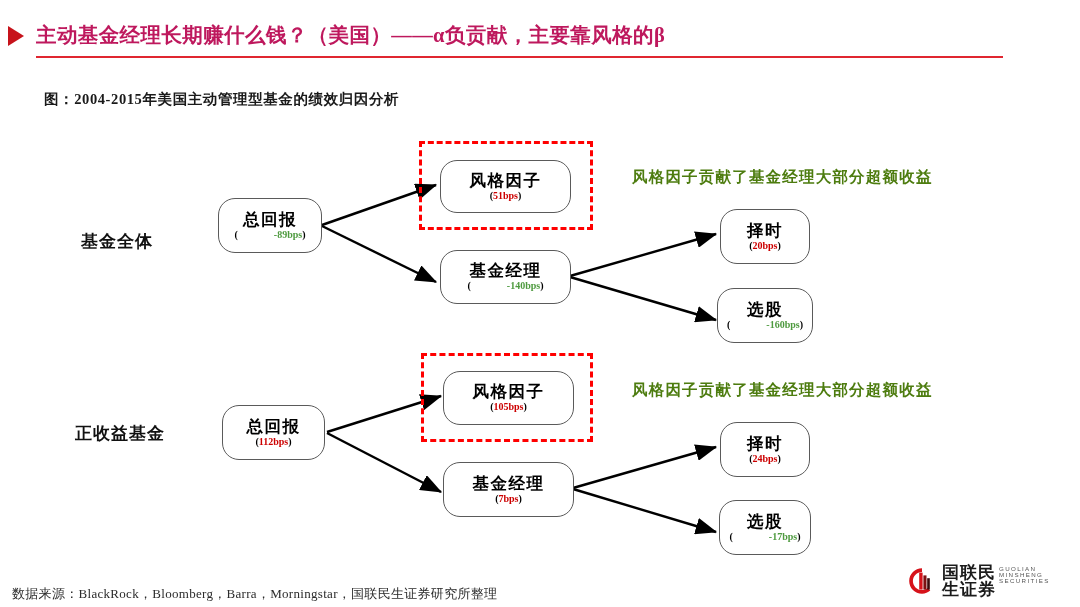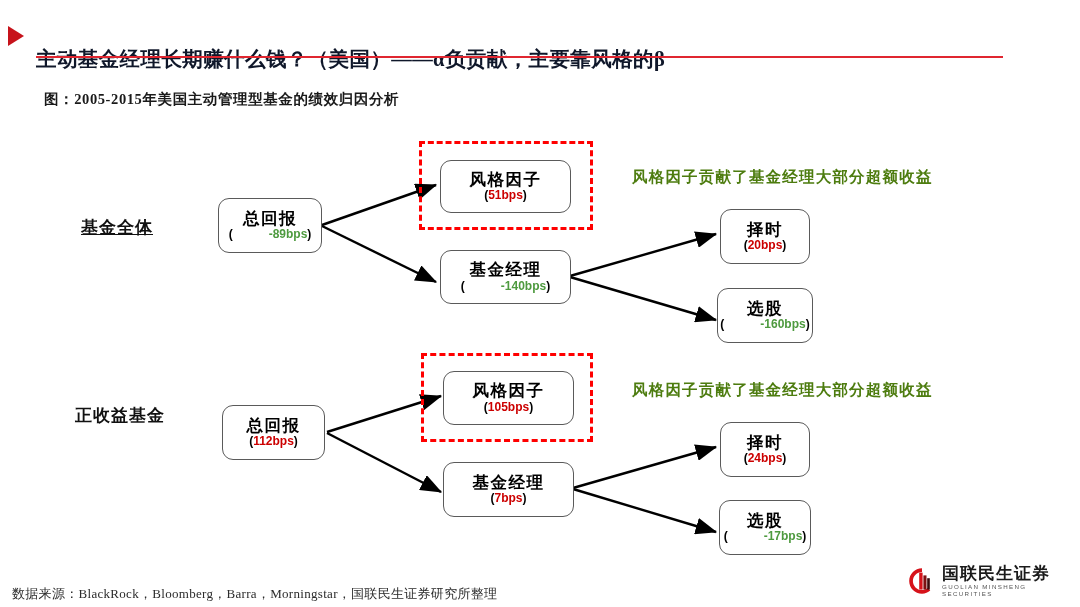--- a/index.html
+++ b/index.html
@@ -30,23 +30,22 @@
     border-top: 10px solid transparent;
     border-bottom: 10px solid transparent;
   }
   #page-title {
     position: absolute;
     left: 36px; top: 21px;
     font-family: "Liberation Serif", "DejaVu Serif", serif;
     font-weight: bold;
     font-size: 20.5px;
     letter-spacing: 0.4px;
-    color: #0f172a;
-    white-space: nowrap;
-    margin-top: 24px;
+    color: #be185d;
+    white-space: nowrap;
   }
   #title-underline {
     position: absolute;
     left: 36px; top: 56px;
     width: 967px; height: 2px;
     background: #E02630;
   }
 
   
   #figure-caption {
@@ -71,48 +70,48 @@
   
   .row-label {
     position: absolute;
     font-family: "Liberation Serif", "DejaVu Serif", serif;
     font-weight: bold;
     font-size: 17px;
     letter-spacing: 1px;
     color: #111;
     white-space: nowrap;
   }
-  #row-label-all    { left: 81px;  top: 216px; text-decoration: underline; }
-  #row-label-positive { left: 75px; top: 404px; }
+  #row-label-all    { left: 81px;  top: 230px; }
+  #row-label-positive { left: 75px; top: 422px; }
 
   
   .node {
     position: absolute;
     box-sizing: border-box;
     border: 1.6px solid #5a5a5a;
-    border-radius: 11px;
+    border-radius: 17px;
     background: #ffffff;
     display: flex;
     flex-direction: column;
     justify-content: center;
     text-align: center;
     line-height: 1.08;
   }
   .node .node-title {
     font-family: "Liberation Serif", "DejaVu Serif", serif;
     font-weight: bold;
     font-size: 16.5px;
     letter-spacing: 1.5px;
     color: #000;
     margin-bottom: 1px;
   }
   .node .node-value {
-    font-family: Liberation Sans, sans-serif;
-    font-weight: bold;
-    font-size: 12px;
+    font-family: Liberation Serif, serif;
+    font-weight: bold;
+    font-size: 10px;
     color: #000;
     letter-spacing: 0px;
   }
   .node .node-value .num { color: #000; }
   .node .node-value.neg .num { color: #4E9A3F; margin-left: 36px; }
   .node .node-value.pos .num { color: #CC0000; }
 
   
   .dash-frame {
     position: absolute;
@@ -160,21 +159,20 @@
     align-items: center;
   }
   #logo-mark {
     width: 28px; height: 28px;
     flex: 0 0 28px;
     position: relative;
     margin-right: 6px;
   }
   #logo-wordmark {
     display: flex;
-    flex-direction: column;
     justify-content: flex-end;
   }
   #logo-cn {
     font-family: "Liberation Serif", "DejaVu Serif", serif;
     font-weight: bold;
     font-size: 17px;
     letter-spacing: 1px;
     color: #1b1b1b;
     line-height: 1;
   }
@@ -189,21 +187,21 @@
 </style>
 </head>
 <body>
 
 <div id="header-area">
   <div id="title-bullet"></div>
   <div id="page-title">主动基金经理长期赚什么钱？（美国）——α负贡献，主要靠风格的β</div>
   <div id="title-underline"></div>
 </div>
 
-<div id="figure-caption">图：2005-2015年美国主动管理型基金的绩效归因分析</div>
+<div id="figure-caption">图：2004-2015年美国主动管理型基金的绩效归因分析</div>
 
 <svg id="diagram" viewBox="0 0 1080 607" width="1080" height="607" aria-hidden="true">
   <defs>
     <marker id="arrowhead" markerWidth="9" markerHeight="7" refX="8.5" refY="3.5" orient="auto" markerUnits="strokeWidth">
       <polygon points="0 0, 9 3.5, 0 7" fill="#000000"></polygon>
     </marker>
   </defs>
   <g stroke="#000000" stroke-width="2.4" fill="none" marker-end="url(#arrowhead)">
 
     <line x1="322" y1="225" x2="436" y2="185"></line>

